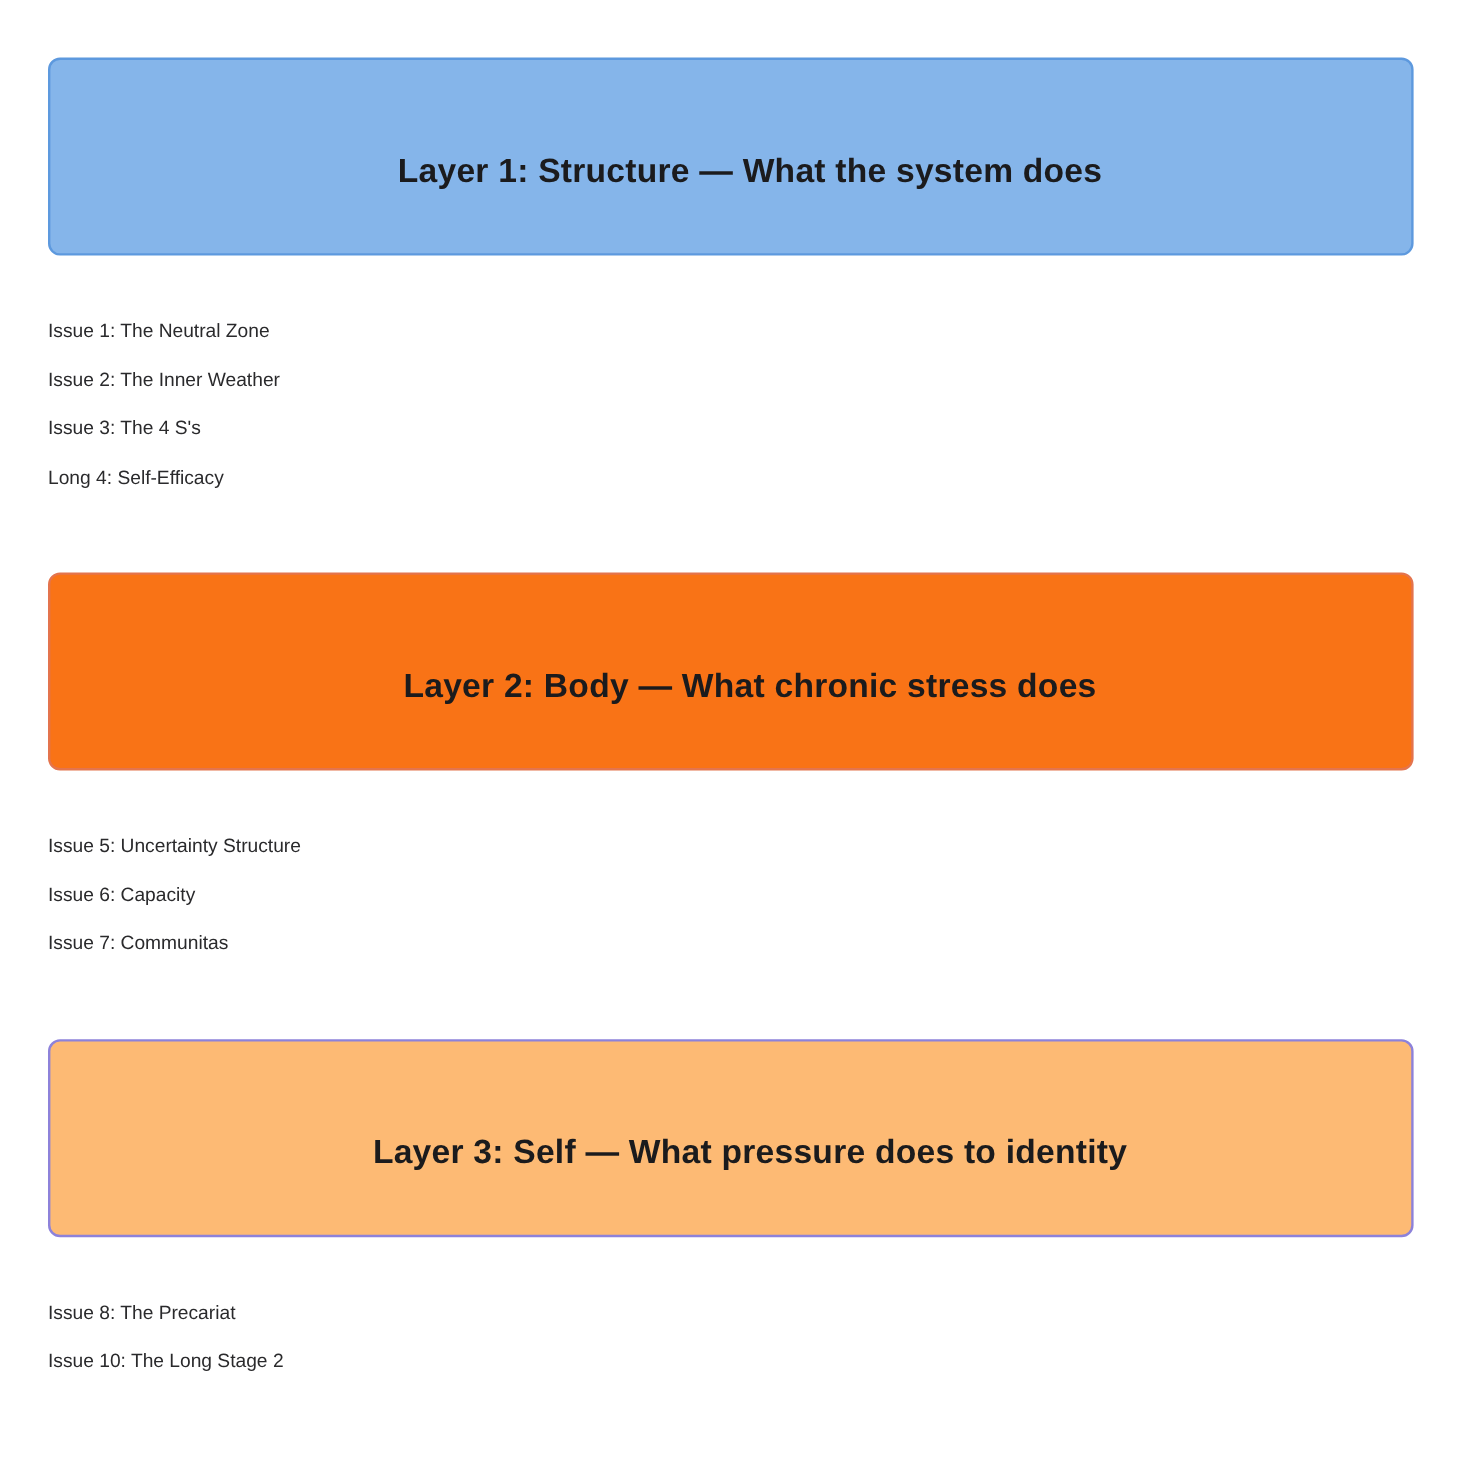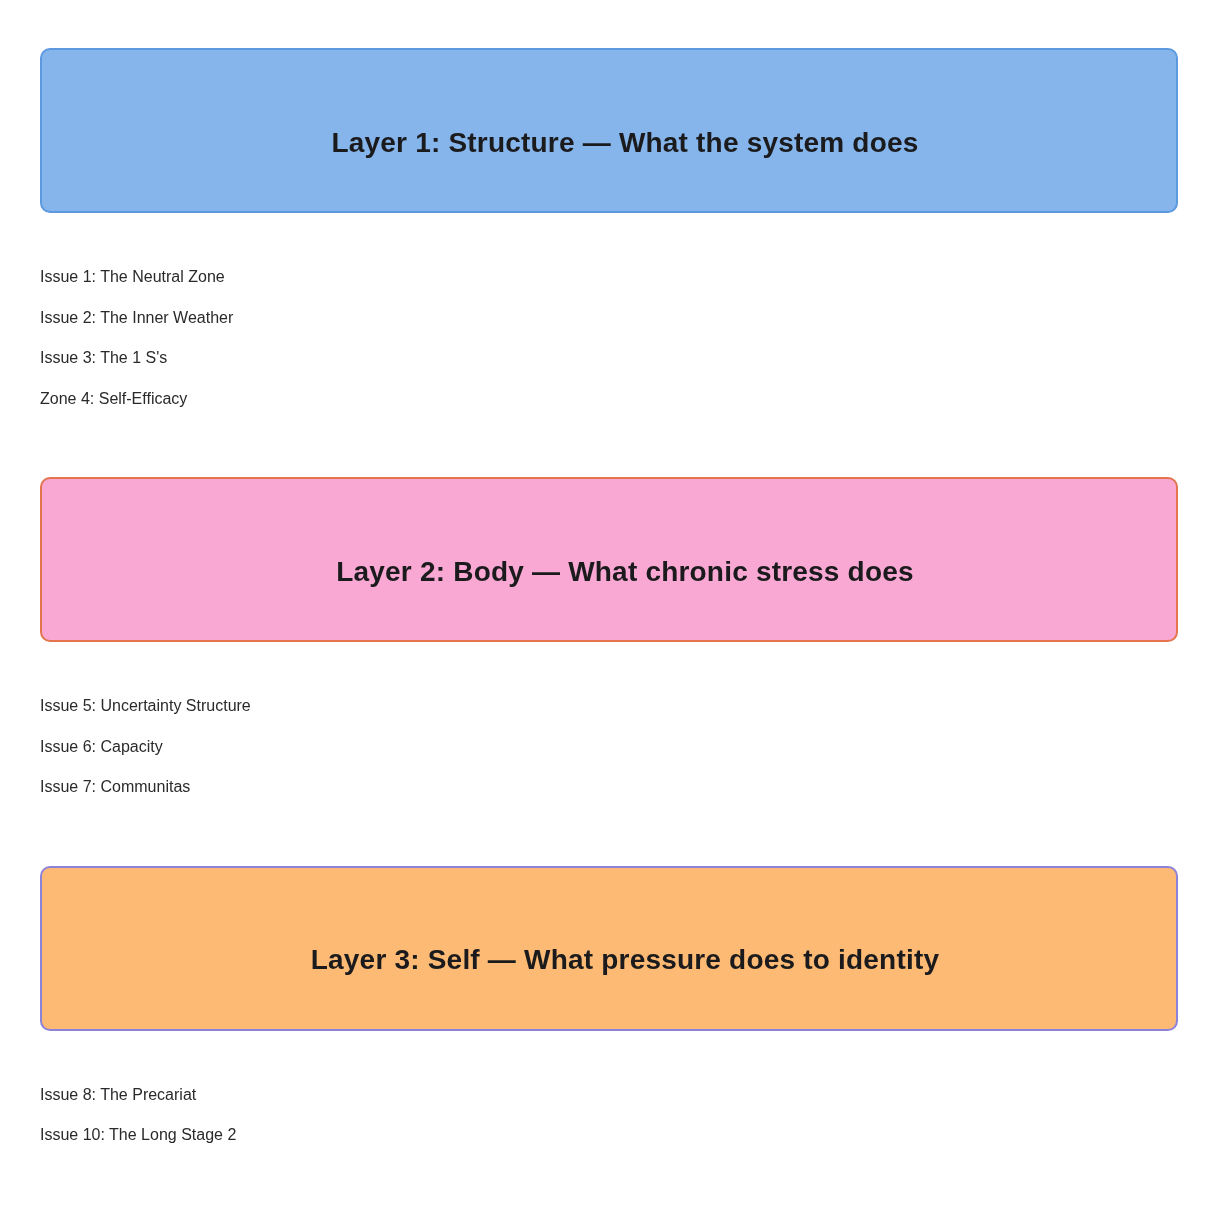--- a/index.html
+++ b/index.html
@@ -48,25 +48,25 @@
 <body>
 
 <div class="page">
 
   <div class="banner" style="background-color: rgb(133, 181, 234); border-color: rgb(93, 153, 222);">
     <div class="banner-title">Layer 1: Structure — What the system does</div>
   </div>
   <div class="issue-list">
     <div class="issue-item">Issue 1: The Neutral Zone</div>
     <div class="issue-item">Issue 2: The Inner Weather</div>
-    <div class="issue-item">Issue 3: The 1 S's</div>
-    <div class="issue-item">Zone 4: Self-Efficacy</div>
+    <div class="issue-item">Issue 3: The 4 S's</div>
+    <div class="issue-item">Long 4: Self-Efficacy</div>
   </div>
 
-  <div class="banner" style="background-color: #f9a8d4; border-color: rgb(228, 116, 77);">
+  <div class="banner" style="background-color: #f97316; border-color: rgb(228, 116, 77);">
     <div class="banner-title">Layer 2: Body — What chronic stress does</div>
   </div>
   <div class="issue-list">
     <div class="issue-item">Issue 5: Uncertainty Structure</div>
     <div class="issue-item">Issue 6: Capacity</div>
     <div class="issue-item">Issue 7: Communitas</div>
   </div>
 
   <div class="banner" style="background-color: #fdba74; border-color: rgb(141, 130, 218);">
     <div class="banner-title">Layer 3: Self — What pressure does to identity</div>

